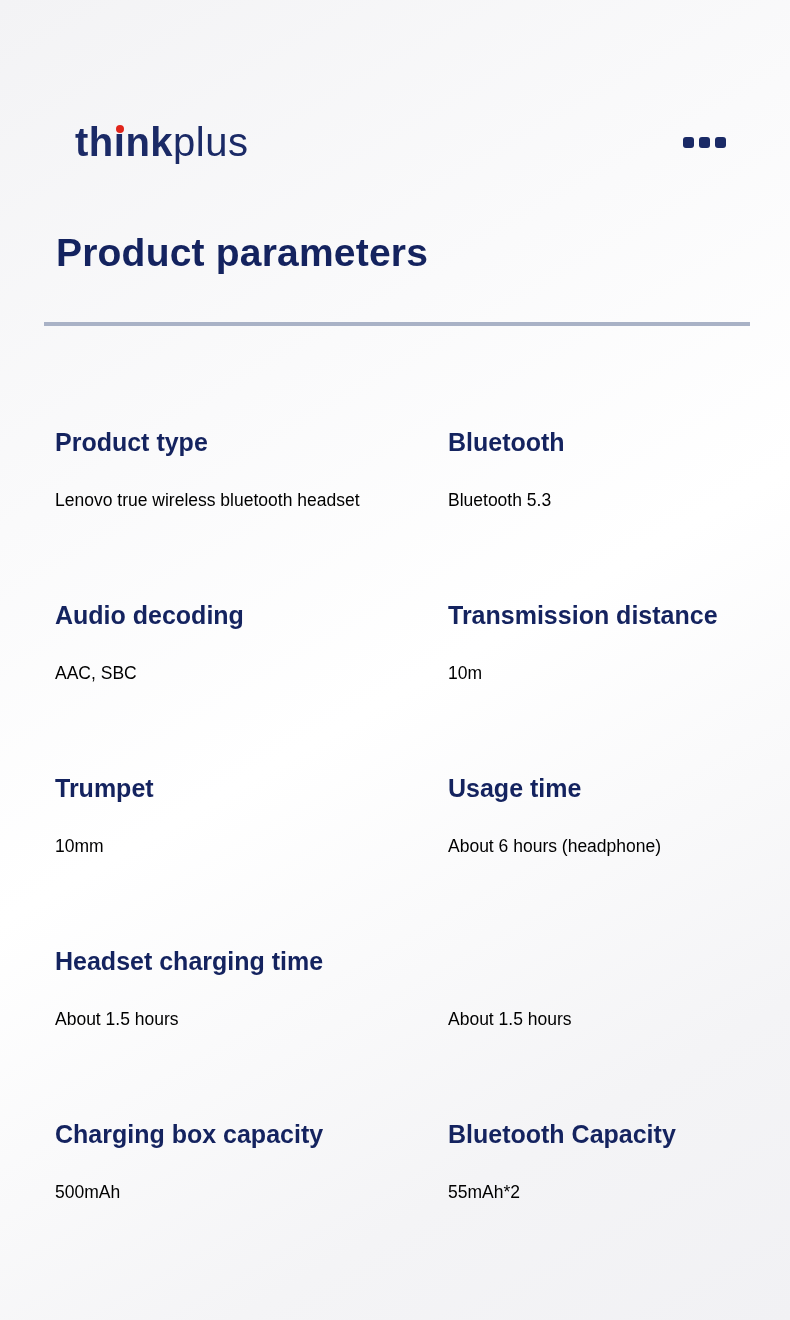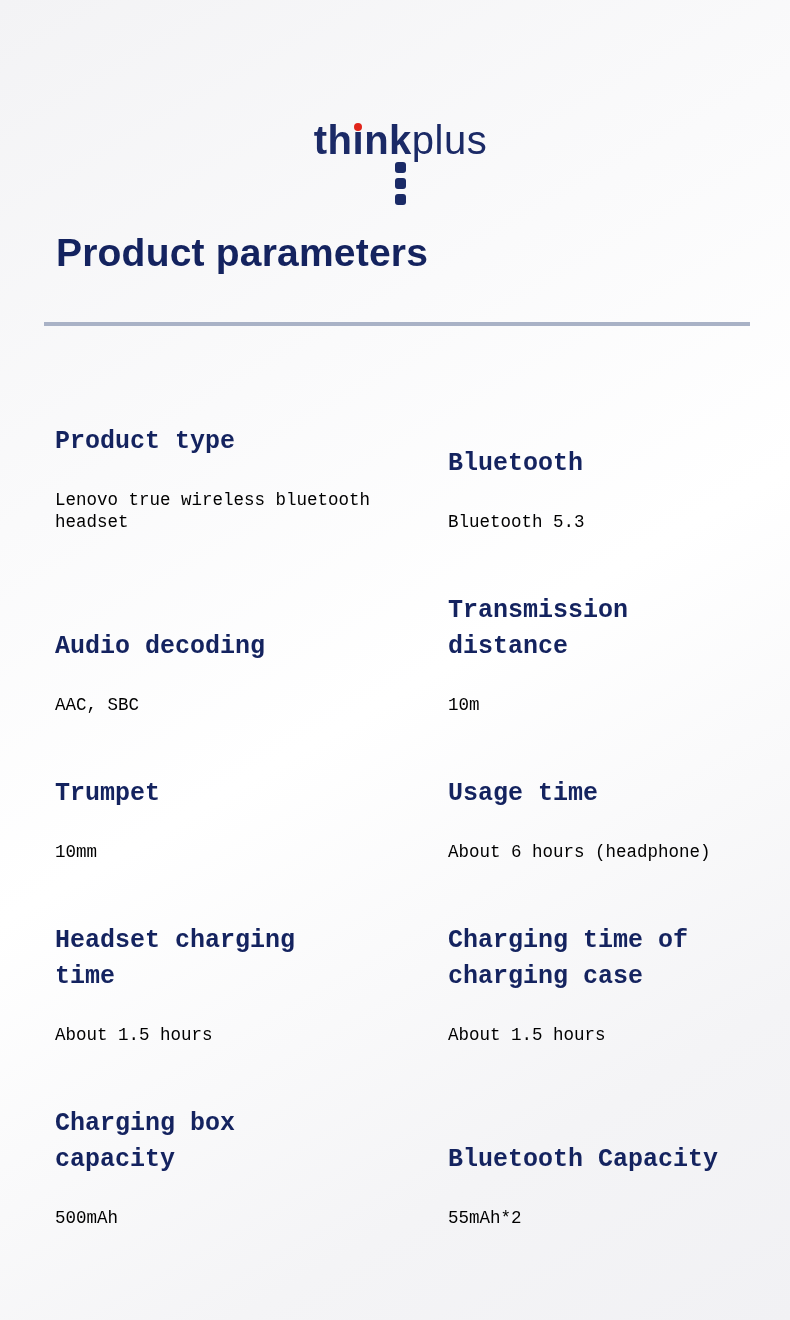--- a/index.html
+++ b/index.html
@@ -1,15 +1,15 @@
 <!DOCTYPE html>
 <html><head>
 <meta charset="utf-8">
 <style>
-  * { margin: 0; padding: 0; box-sizing: border-box; flex-direction: column; }
+  * { margin: 0; padding: 0; box-sizing: border-box; }
   html, body { width: 790px; height: 1320px; }
   body {
     position: relative;
     font-family: "Liberation Sans", sans-serif;
     overflow: hidden;
     background: linear-gradient(150deg, #f3f3f5 0%, #fafafb 30%, #ffffff 52%, #f4f4f6 82%, #f1f1f4 100%);
     color: #15245f;
   }
 
   
@@ -62,23 +62,22 @@
     width: 706px; height: 4px;
     background: #a9b2c6;
   }
 
   
   .specs {
     position: absolute;
     top: 424px; left: 55px; right: 36px;
     display: grid;
     grid-template-columns: 393px 1fr;
-    row-gap: 60px;
+    row-gap: 86px;
     align-items: end;
-    font-family: Liberation Mono, monospace;
   }
   .spec-label {
     font-size: 25px;
     font-weight: 700;
     line-height: 36px;
     color: #14235f;
     max-width: 310px;
   }
   .spec-value {
     margin-top: 29px;
@@ -128,21 +127,20 @@
   </div>
   <div class="spec">
     <div class="spec-label">Usage time</div>
     <div class="spec-value">About 6 hours (headphone)</div>
   </div>
   <div class="spec">
     <div class="spec-label">Headset charging time</div>
     <div class="spec-value">About 1.5 hours</div>
   </div>
   <div class="spec">
-    <div class="spec-label">Charging time of charging case</div>
     <div class="spec-value">About 1.5 hours</div>
   </div>
   <div class="spec">
     <div class="spec-label">Charging box capacity</div>
     <div class="spec-value">500mAh</div>
   </div>
   <div class="spec">
     <div class="spec-label">Bluetooth Capacity</div>
     <div class="spec-value">55mAh*2</div>
   </div>

